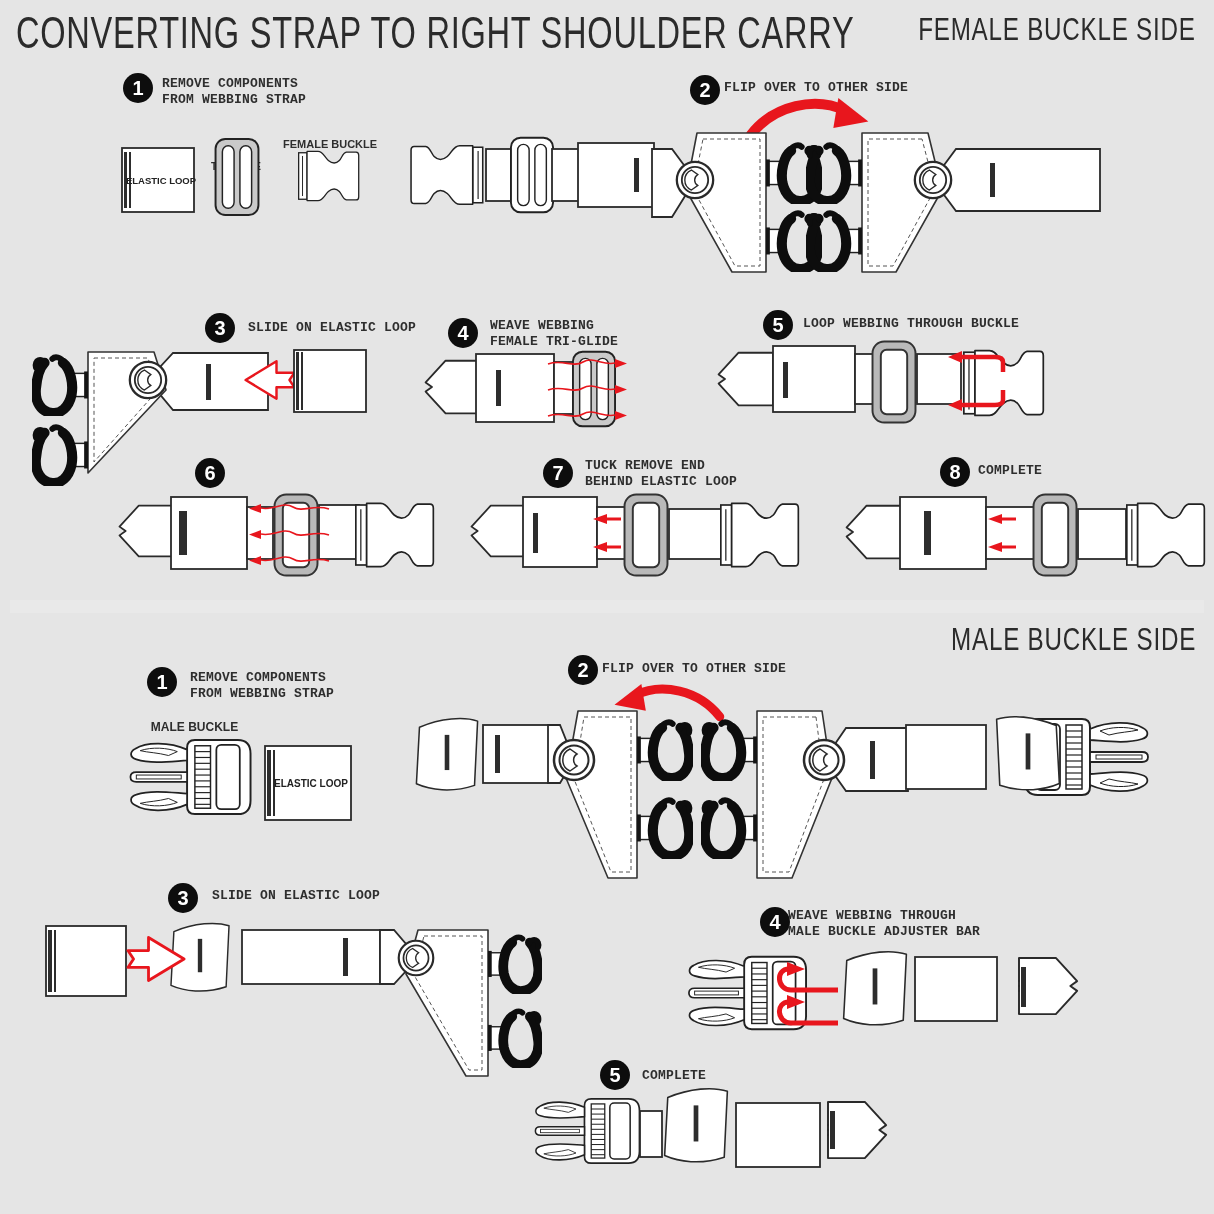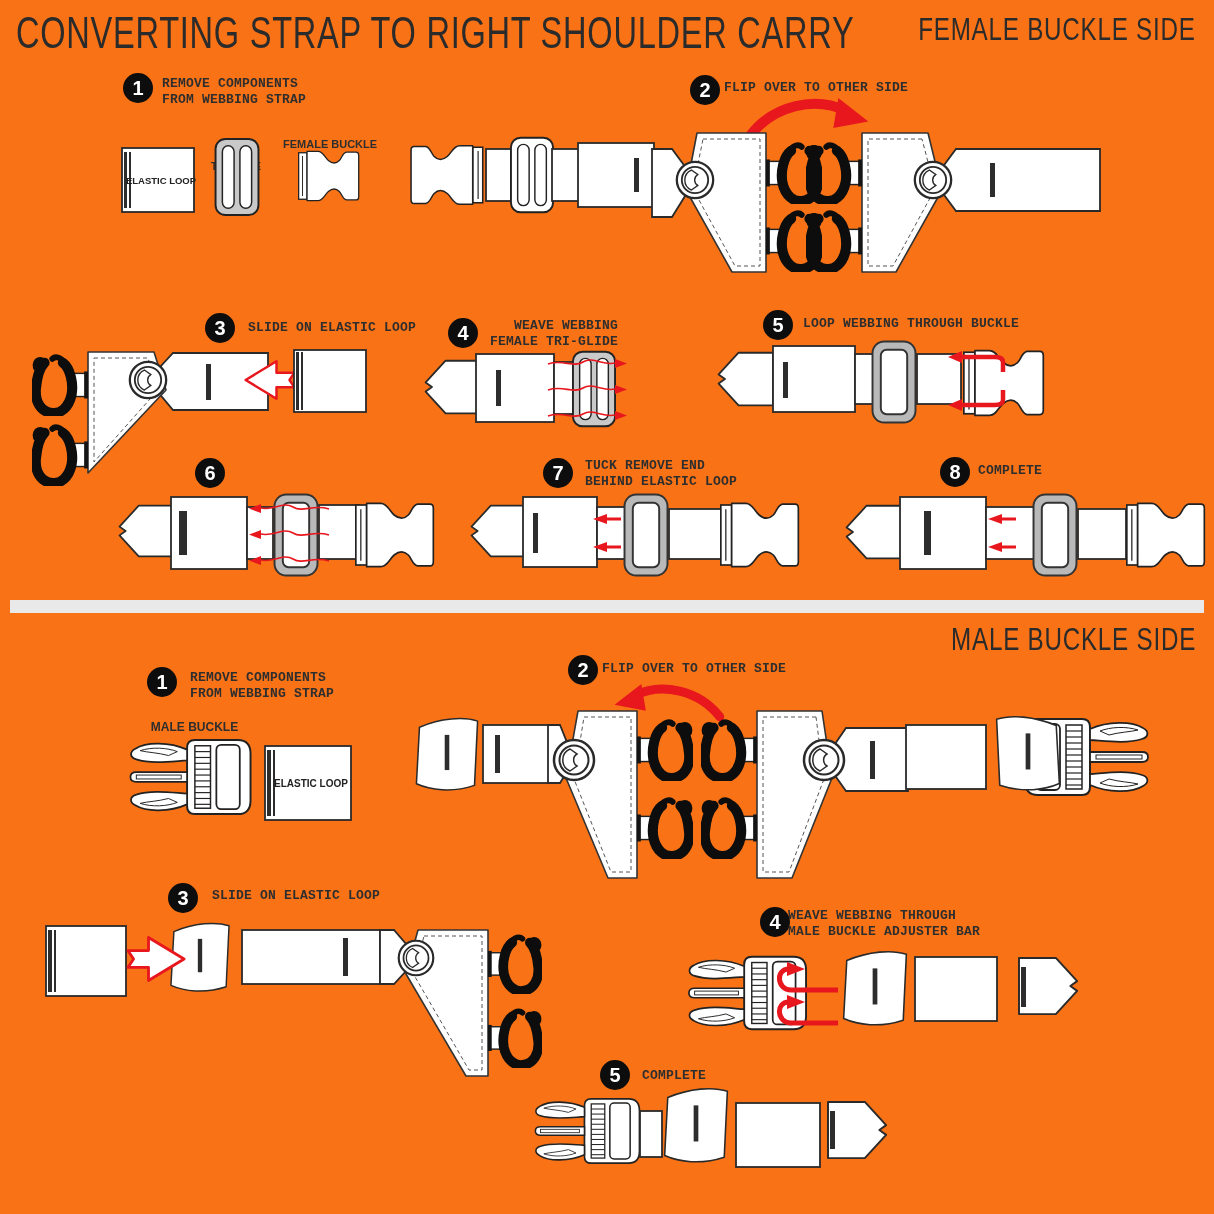--- a/index.html
+++ b/index.html
@@ -1,16 +1,16 @@
 <!DOCTYPE html>
 <html><head>
 <meta charset="utf-8">
 <style>
   html,body{margin:0;padding:0;background:#ffffff;}
-  #canvas{position:relative;width:1214px;height:1214px;background:#f97316;overflow:hidden;
+  #canvas{position:relative;width:1214px;height:1214px;background:#e5e5e5;overflow:hidden;
           font-family:"Liberation Sans", sans-serif;color:#2b2b2b;}
   .abs{position:absolute;}
   .condensed{font-family:"Liberation Sans", sans-serif;font-weight:400;white-space:nowrap;
              color:#2b2b2b;letter-spacing:1px;}
   .title{font-size:44px;transform:scaleX(.74);transform-origin:0 50%;}
   .section-head{font-size:31px;transform:scaleX(.78);transform-origin:100% 50%;right:18px;text-align:right;}
   .badge{width:30px;height:30px;border-radius:50%;background:#0d0d0d;color:#fff;
          font-weight:700;font-size:20px;display:flex;align-items:center;justify-content:center;
          line-height:1;}
   .step-label{font-size:13px;font-weight:700;letter-spacing:.2px;color:#2e2e2e;line-height:16px;
@@ -179,21 +179,21 @@
       </g>
     <use href="#grommet" x="100" y="22" width="40" height="40"></use>
     <rect x="178" y="26" width="5" height="36" class="tick"></rect>
     <use href="#hollow-arrow-left" x="216" y="16" width="52" height="52"></use>
     <rect x="266" y="12" width="72" height="62" class="web"></rect>
     <rect x="268" y="14" width="3" height="58" class="tick"></rect>
       <rect x="273" y="14" width="2" height="58" class="tick"></rect>
   </svg>
 
   <div class="abs badge" style="left:448px;top:318px;">4</div>
-  <div class="abs step-label" style="left:490px;top:318px;text-align:right;">
+  <div class="abs step-label" style="left:490px;top:318px;">
     <div>WEAVE WEBBING</div>
       <div>FEMALE TRI-GLIDE</div>
   </div>
   <svg class="abs" style="left:418px;top:348px;" width="220" height="84" viewBox="0 0 220 84">
     <use href="#tip-left" x="4" y="10" width="58" height="58"></use>
     <rect x="58" y="6" width="78" height="68" class="web"></rect>
     <rect x="78" y="22" width="5" height="36" class="tick"></rect>
     <rect x="136" y="14" width="22" height="52" class="web"></rect>
     <use href="#tg-front" x="154" y="2" width="44" height="78" style="color:#c9c9c9"></use>
     <g stroke="#e8161d" stroke-width="1.6" fill="none">

